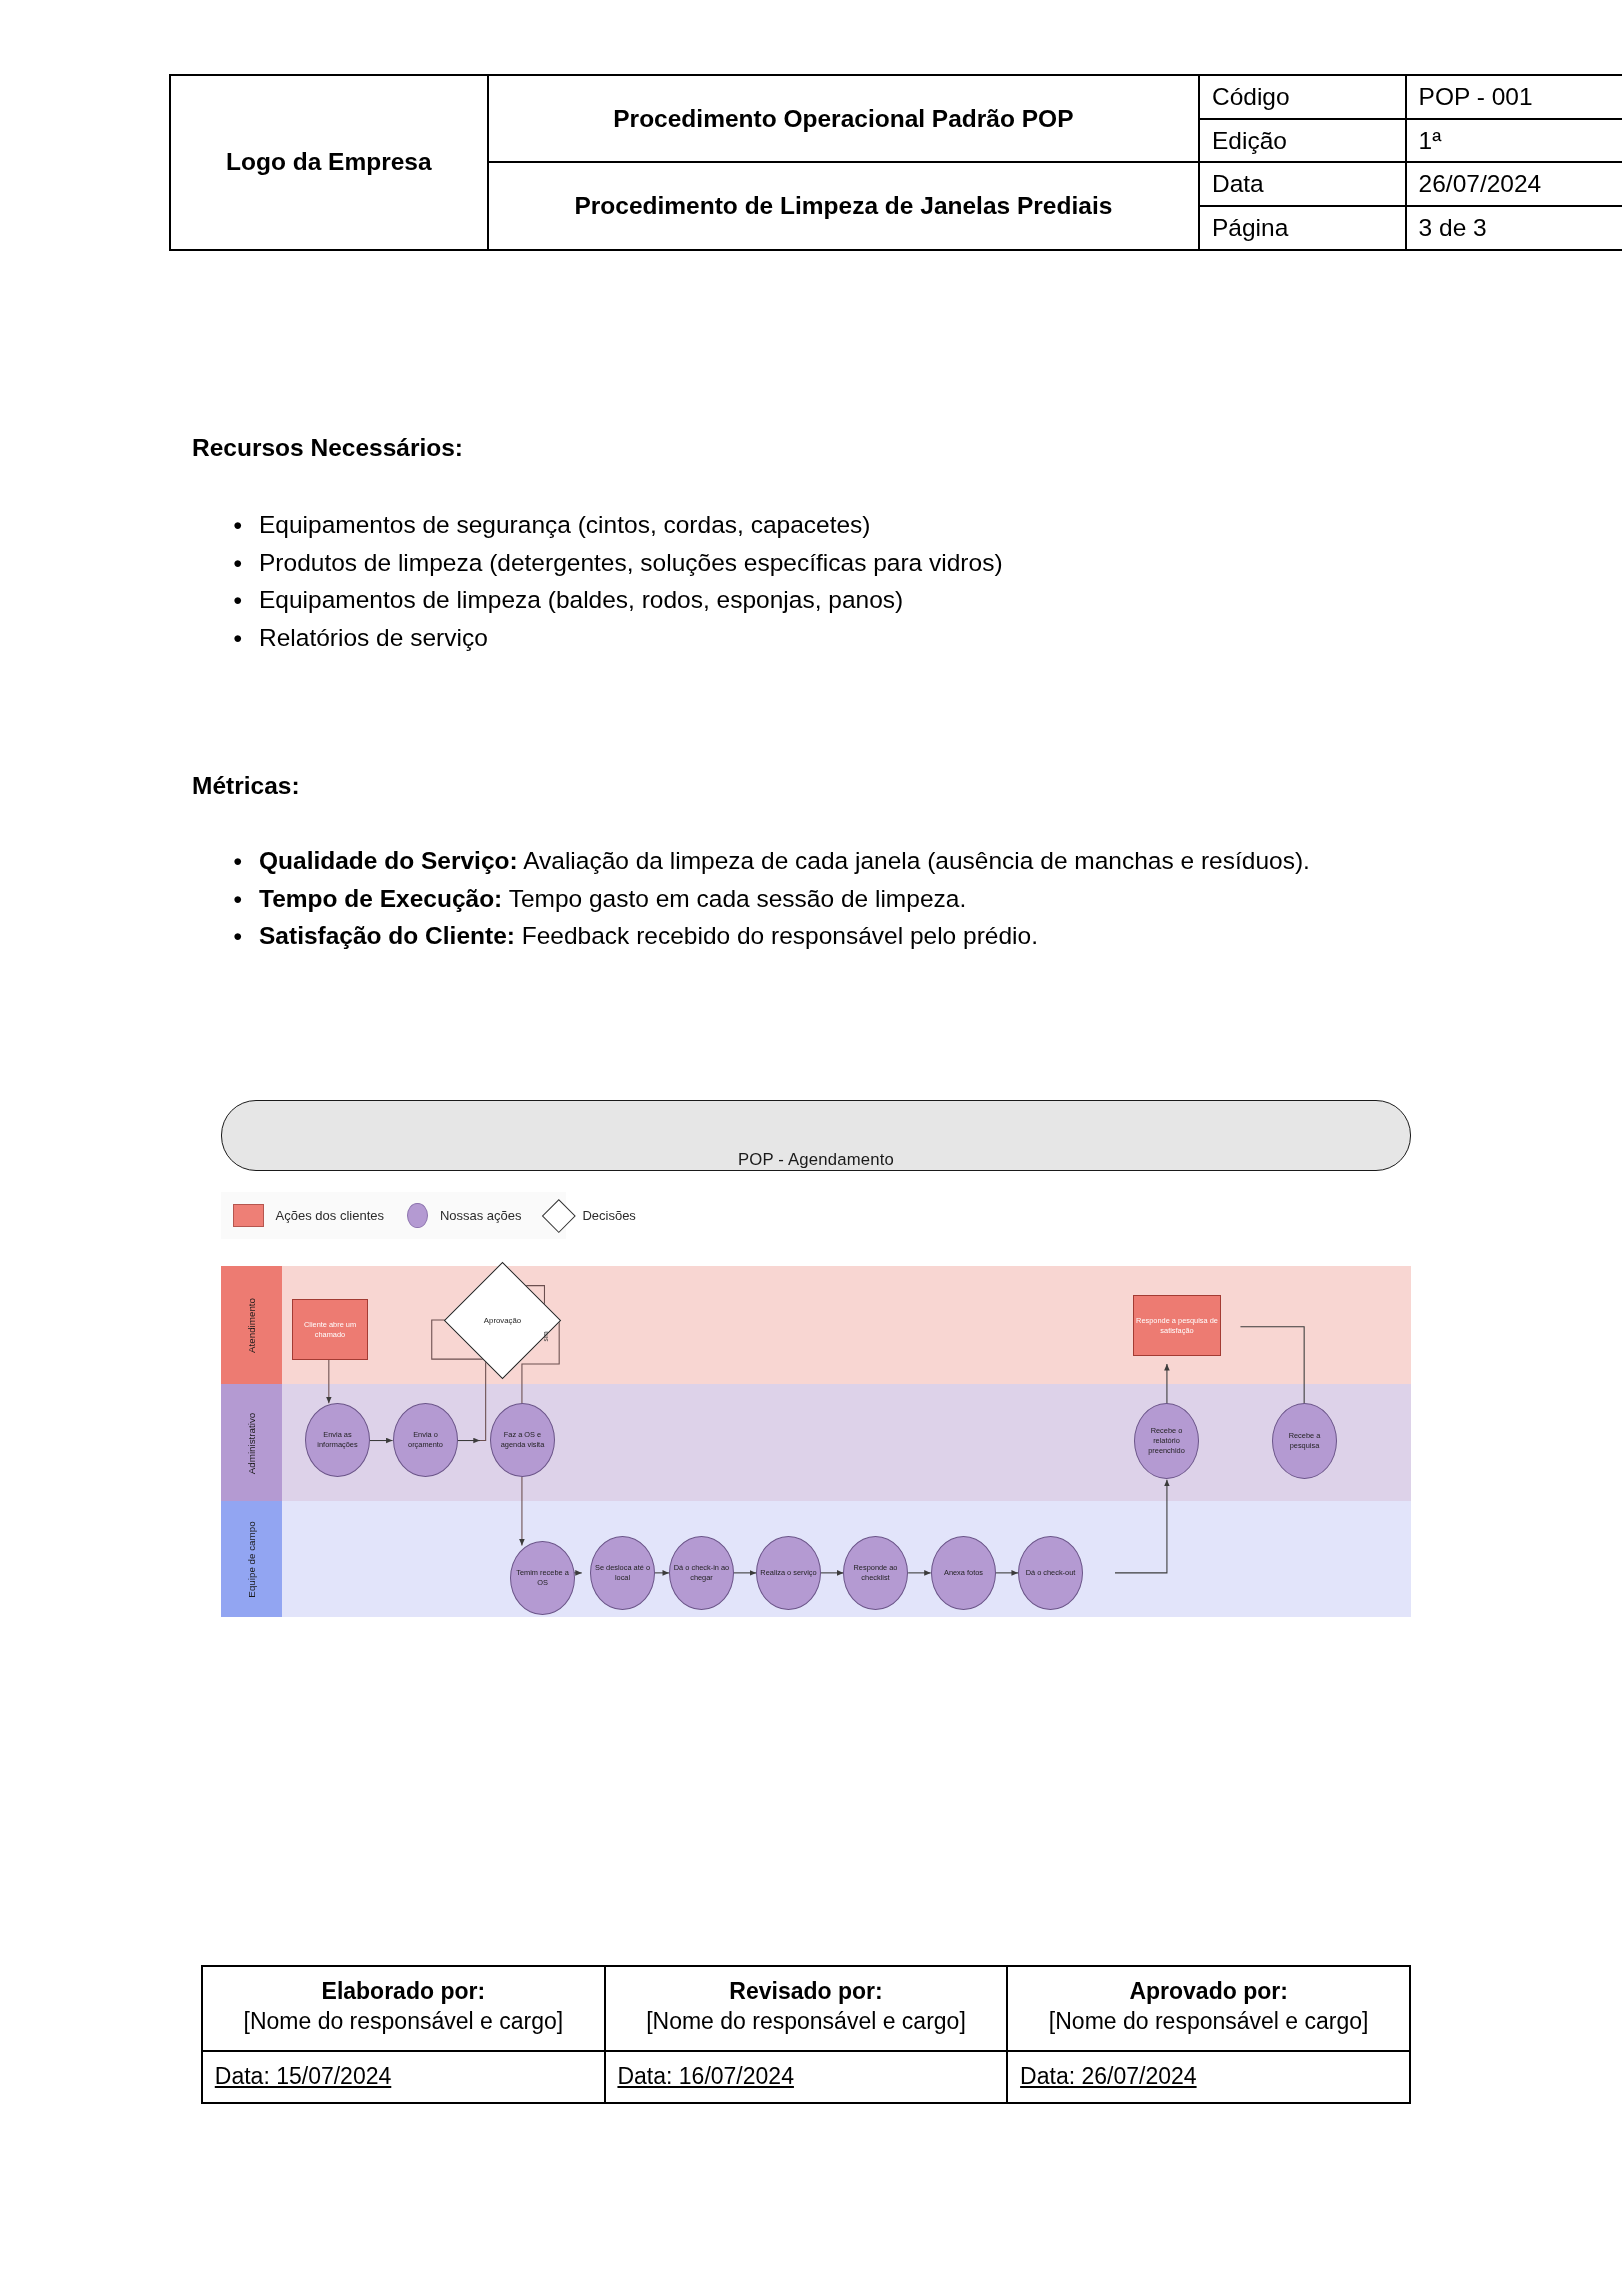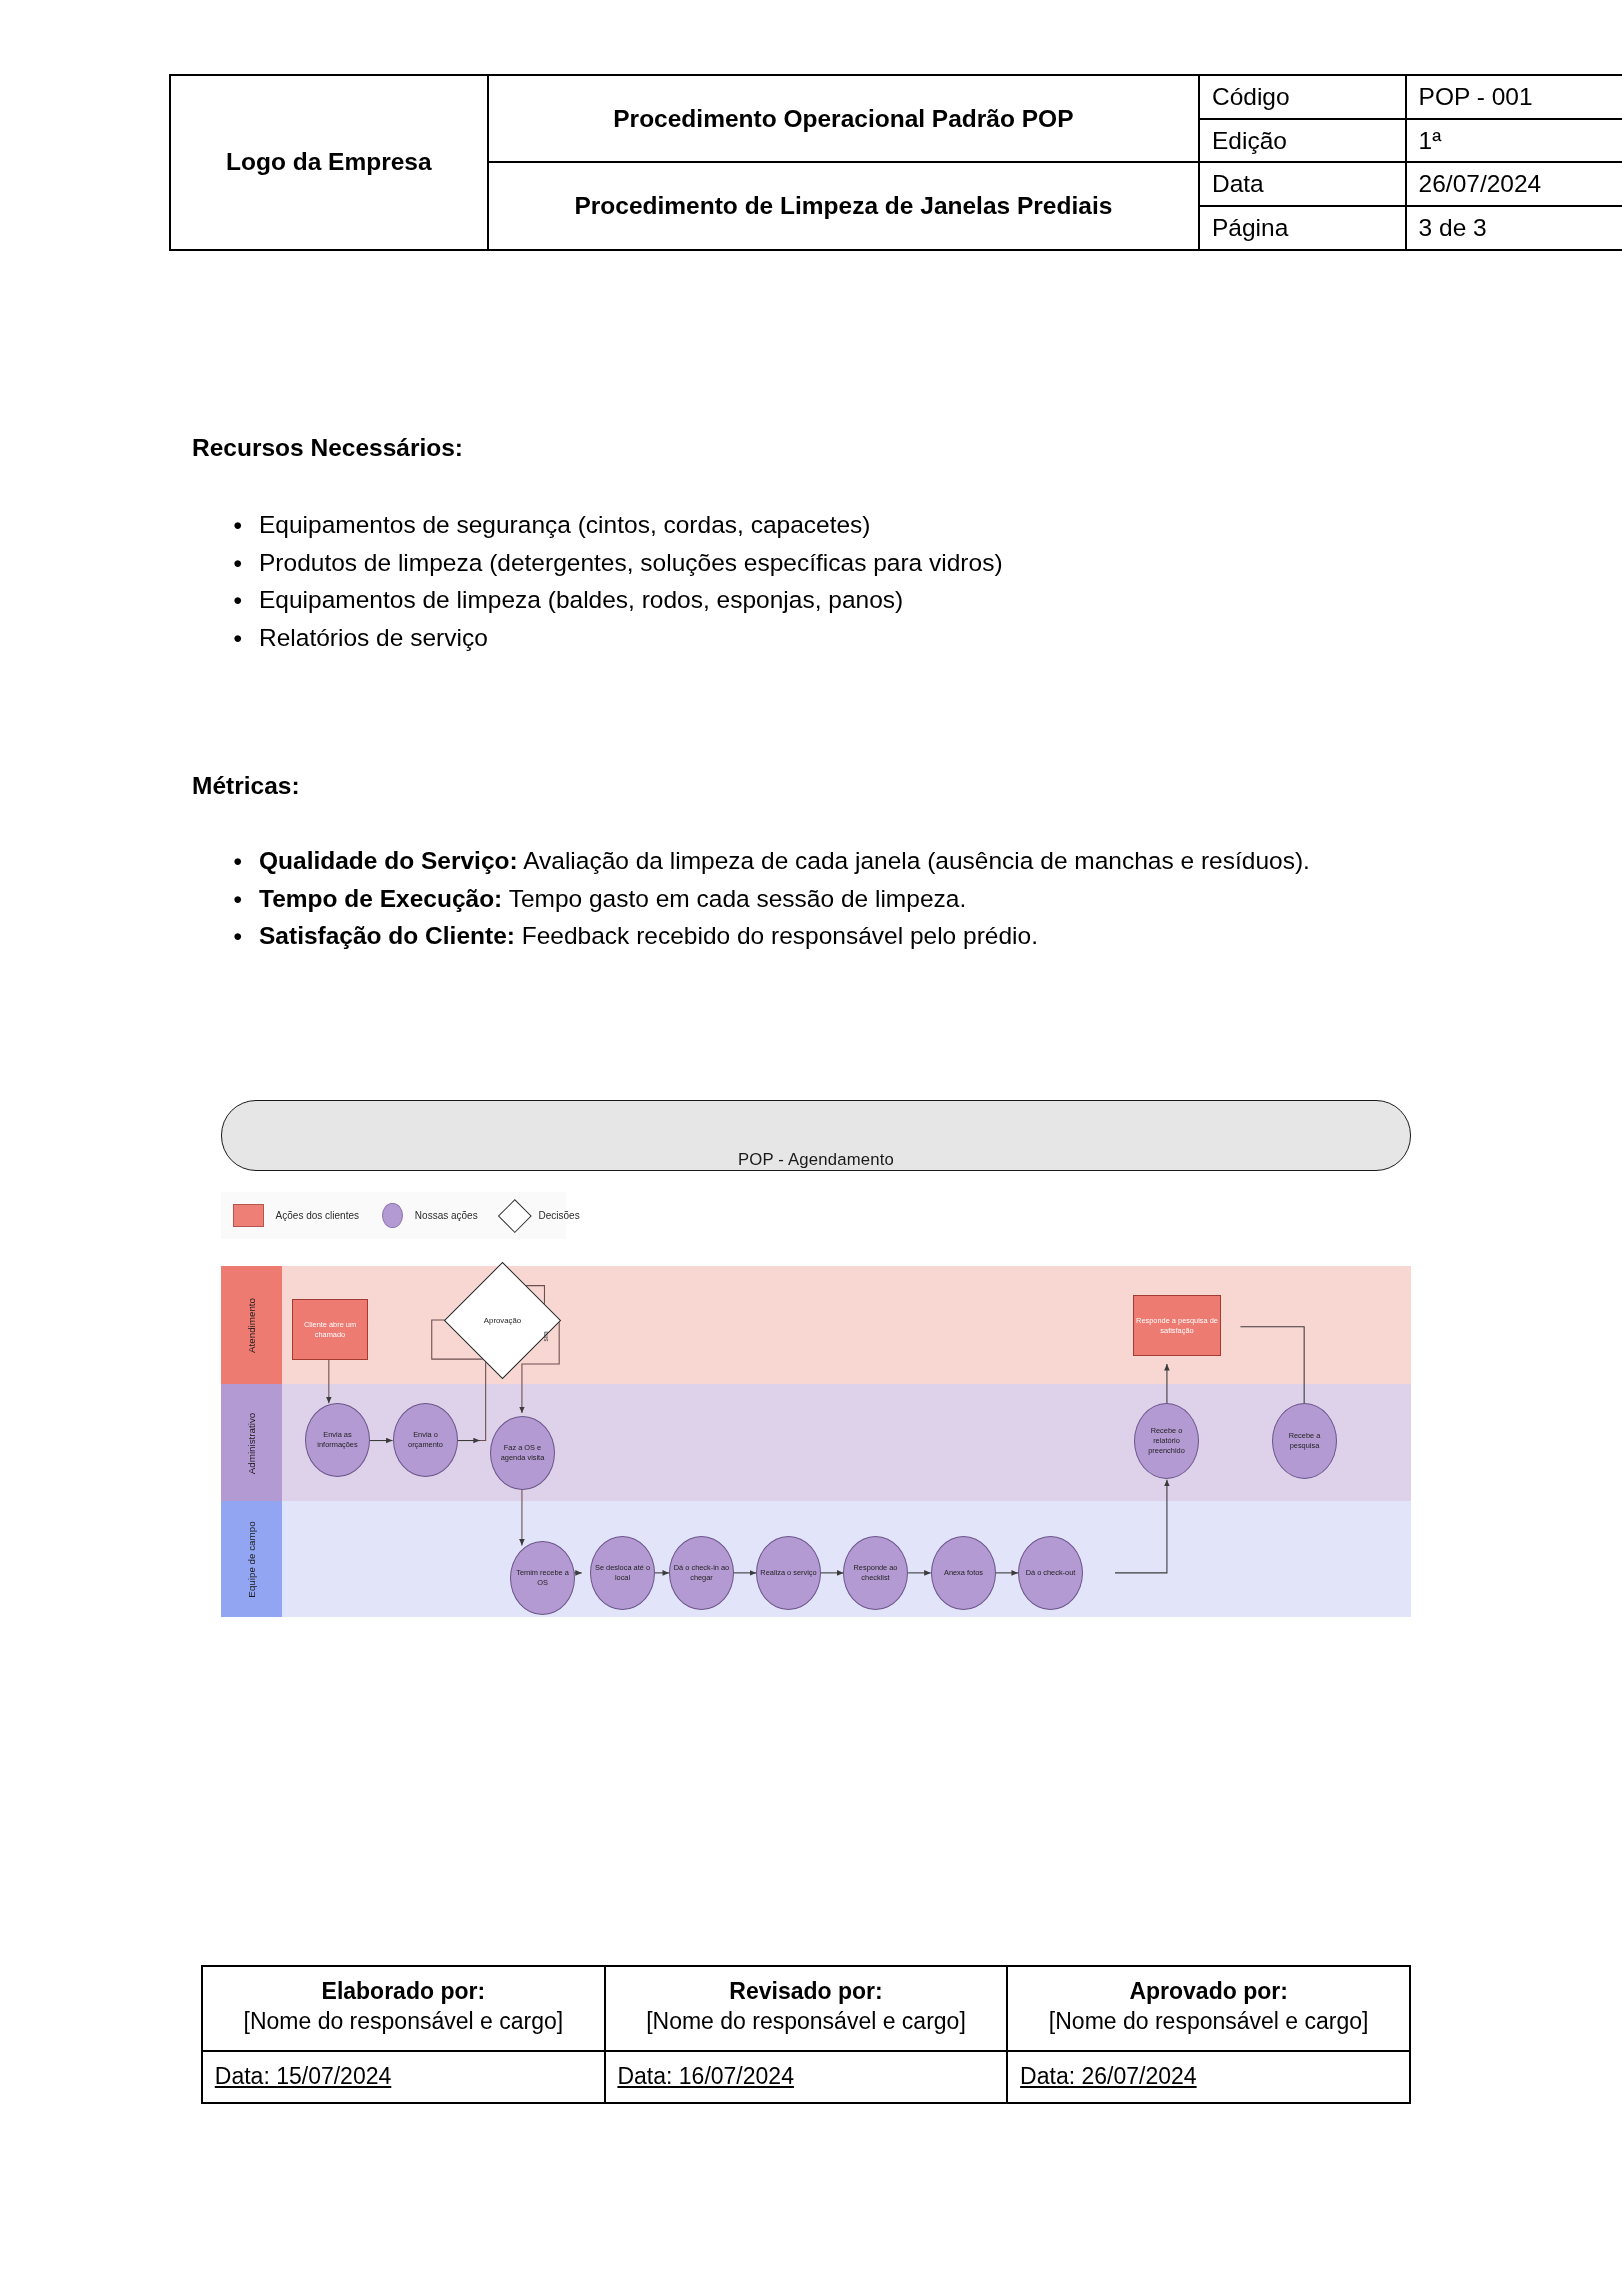--- a/index.html
+++ b/index.html
@@ -157,21 +157,21 @@
     margin-left: 9.8px;
   }
   .legend-swatch-diamond {
     width: 21.6px; height: 21.6px;
     background: #ffffff;
     border: 1px solid #333333;
     transform: rotate(45deg);
     margin-left: 11.8px;
   }
   .legend-label {
-    font-size: 10px;
+    font-size: 13px;
     color: #2b2b2b;
     margin-left: 11.8px;
     margin-right: 13.7px;
     white-space: nowrap;
   }
 
   .lanes {
     position: absolute;
     left: 0;
     top: 178px;
@@ -466,21 +466,21 @@
       <div class="node node-box" style="left:912px; top:29px; width:88px; height:61px;">
         <span class="node-text">Responde a pesquisa de satisfação</span>
       </div>
 
       <div class="node node-ellipse" style="left:84px; top:137px; width:65px; height:74px;">
         <span class="node-text">Envia as informações</span>
       </div>
       <div class="node node-ellipse" style="left:172px; top:137px; width:65px; height:74px;">
         <span class="node-text">Envia o orçamento</span>
       </div>
-      <div class="node node-ellipse" style="left:269px; top:150px; width:65px; height:74px;">
+      <div class="node node-ellipse" style="left:269px; top:137px; width:65px; height:74px;">
         <span class="node-text">Faz a OS e agenda visita</span>
       </div>
       <div class="node node-ellipse" style="left:913px; top:137px; width:65px; height:76px;">
         <span class="node-text">Recebe o relatório preenchido</span>
       </div>
       <div class="node node-ellipse" style="left:1051px; top:137px; width:65px; height:76px;">
         <span class="node-text">Recebe a pesquisa</span>
       </div>
 
       <div class="node node-ellipse" style="left:273px; top:275px; width:65px; height:74px;margin-left:16px;">

